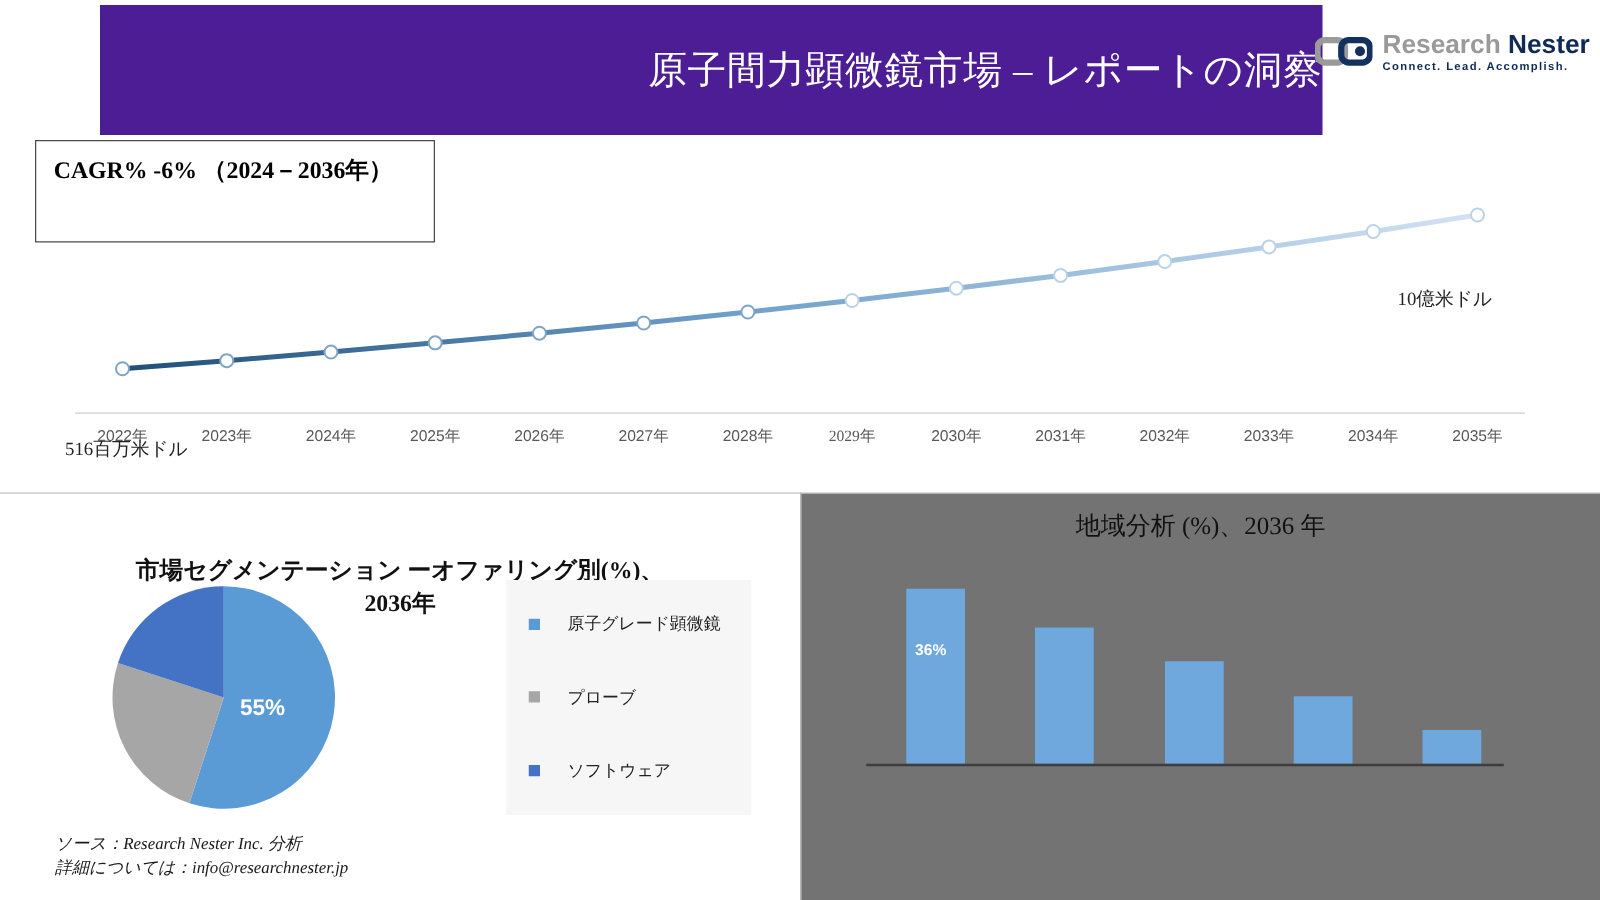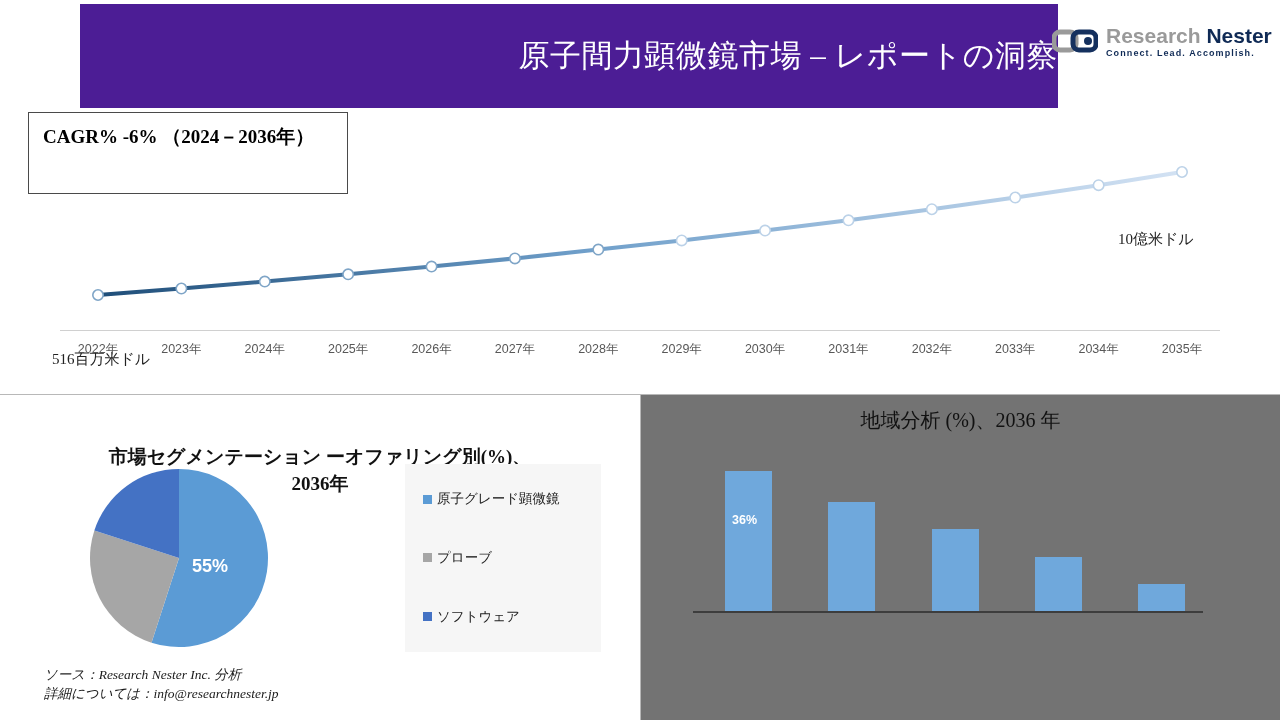--- a/index.html
+++ b/index.html
@@ -212,21 +212,21 @@
     background: #f6f6f6;
     display: flex;
     flex-direction: column;
     justify-content: space-around;
     padding: 6px 0 6px 18px;
     box-sizing: border-box;
   }
   .legend-row {
     display: flex;
     align-items: center;
-    gap: 5px;
+    gap: 22px;
   }
   .legend-swatch {
     width: 9px;
     height: 9px;
     flex: 0 0 auto;
   }
   .legend-text {
     font-size: 13.5px;
     color: #222222;
     white-space: nowrap;
@@ -357,21 +357,21 @@
 
 <div id="axis-line"></div>
 <div id="year-labels">
     <div class="year-label" style="left: 38px;">2022年</div>
     <div class="year-label" style="left: 121.385px;">2023年</div>
     <div class="year-label" style="left: 204.769px;">2024年</div>
     <div class="year-label" style="left: 288.154px;">2025年</div>
     <div class="year-label" style="left: 371.538px;">2026年</div>
     <div class="year-label" style="left: 454.923px;">2027年</div>
     <div class="year-label" style="left: 538.308px;">2028年</div>
-    <div class="year-label" style="left: 621.692px;">2029年</div>
+    <div class="year-label" style="left: 621.692px; font-family: Liberation Serif, serif;">2029年</div>
     <div class="year-label" style="left: 705.077px;">2030年</div>
     <div class="year-label" style="left: 788.462px;">2031年</div>
     <div class="year-label" style="left: 871.846px;">2032年</div>
     <div class="year-label" style="left: 955.231px;">2033年</div>
     <div class="year-label" style="left: 1038.62px;">2034年</div>
     <div class="year-label" style="left: 1122px;">2035年</div>
   </div>
 
 <div id="panel-divider-h"></div>
 

